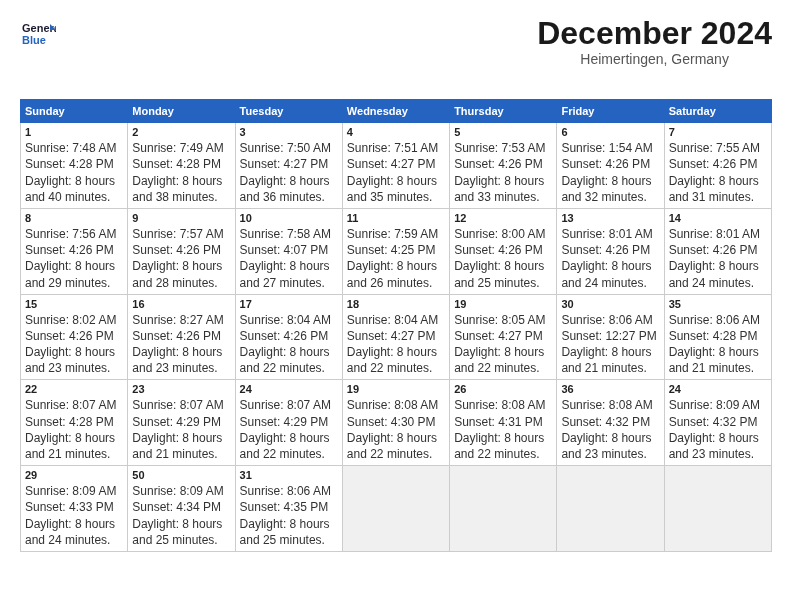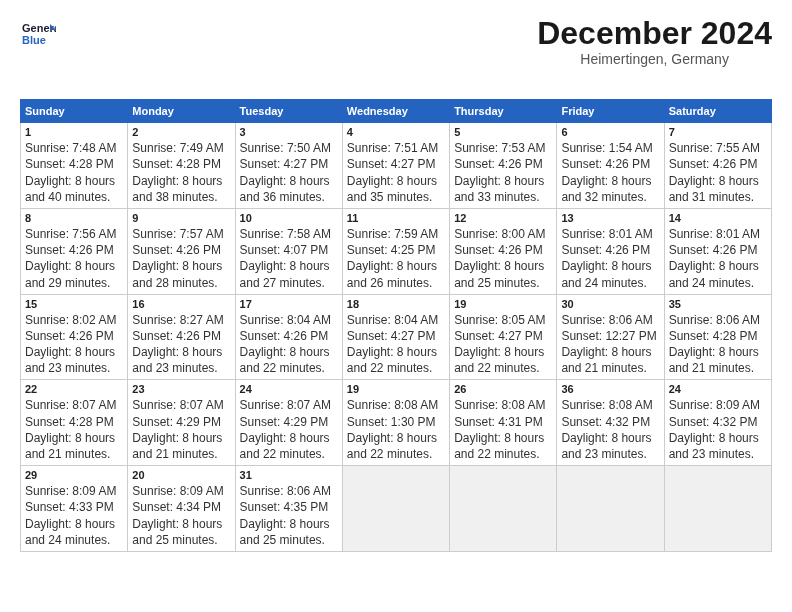--- a/index.html
+++ b/index.html
@@ -282,21 +282,21 @@
           <td>
             <span class="day-num">24</span>
             <div class="day-info">Sunrise: 8:07 AM
 Sunset: 4:29 PM
 Daylight: 8 hours
 and 22 minutes.</div>
           </td>
           <td>
             <span class="day-num">19</span>
             <div class="day-info">Sunrise: 8:08 AM
-Sunset: 1:30 PM
+Sunset: 4:30 PM
 Daylight: 8 hours
 and 22 minutes.</div>
           </td>
           <td>
             <span class="day-num">26</span>
             <div class="day-info">Sunrise: 8:08 AM
 Sunset: 4:31 PM
 Daylight: 8 hours
 and 22 minutes.</div>
           </td>
@@ -317,21 +317,21 @@
         </tr>
         <tr>
           <td>
             <span class="day-num">29</span>
             <div class="day-info">Sunrise: 8:09 AM
 Sunset: 4:33 PM
 Daylight: 8 hours
 and 24 minutes.</div>
           </td>
           <td>
-            <span class="day-num">20</span>
+            <span class="day-num">50</span>
             <div class="day-info">Sunrise: 8:09 AM
 Sunset: 4:34 PM
 Daylight: 8 hours
 and 25 minutes.</div>
           </td>
           <td>
             <span class="day-num">31</span>
             <div class="day-info">Sunrise: 8:06 AM
 Sunset: 4:35 PM
 Daylight: 8 hours

